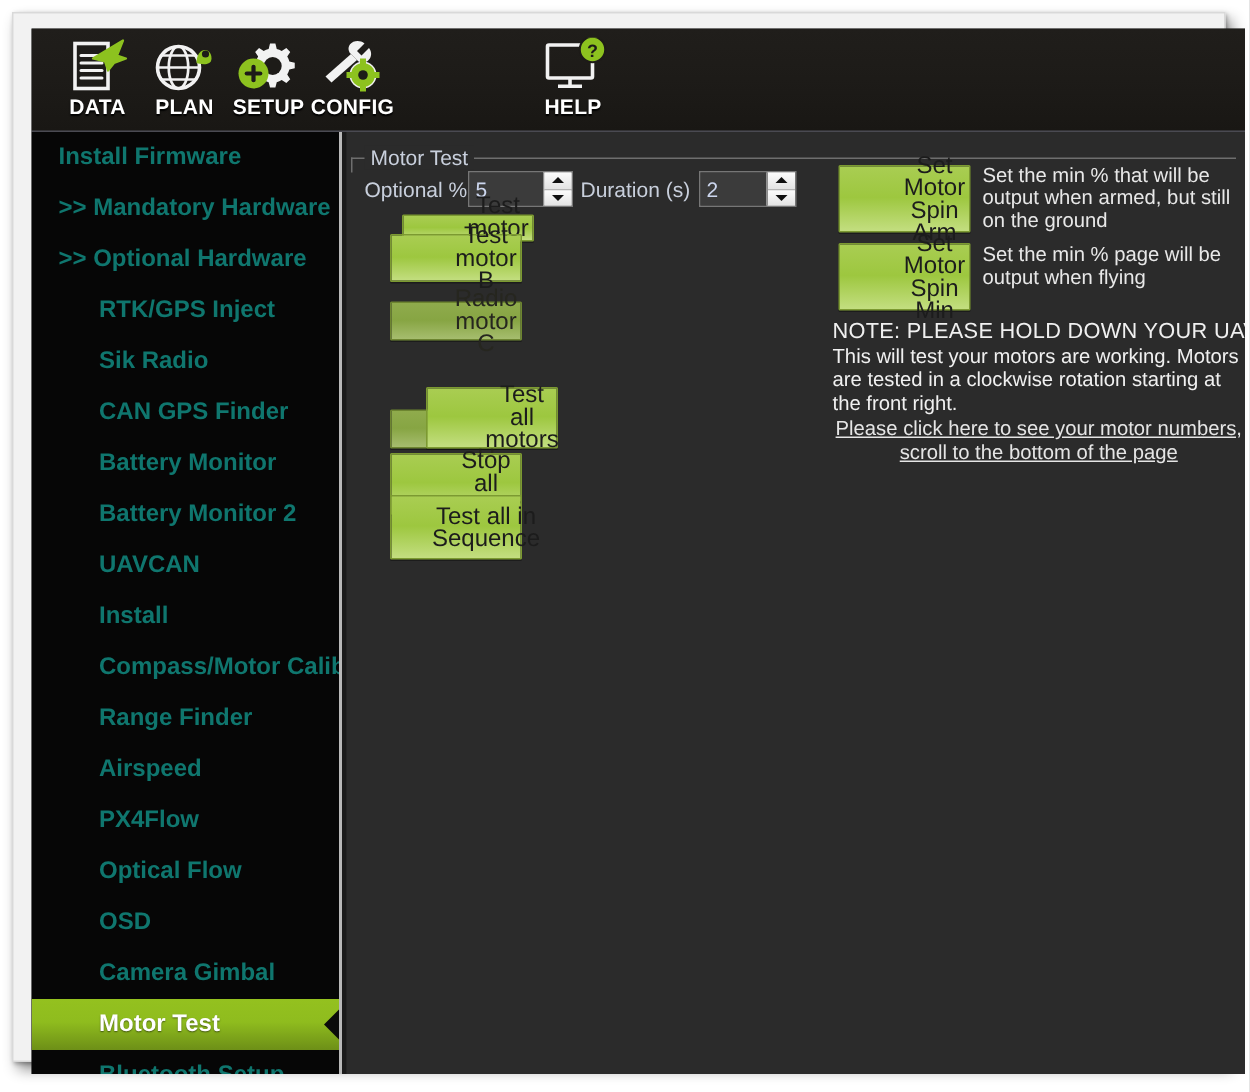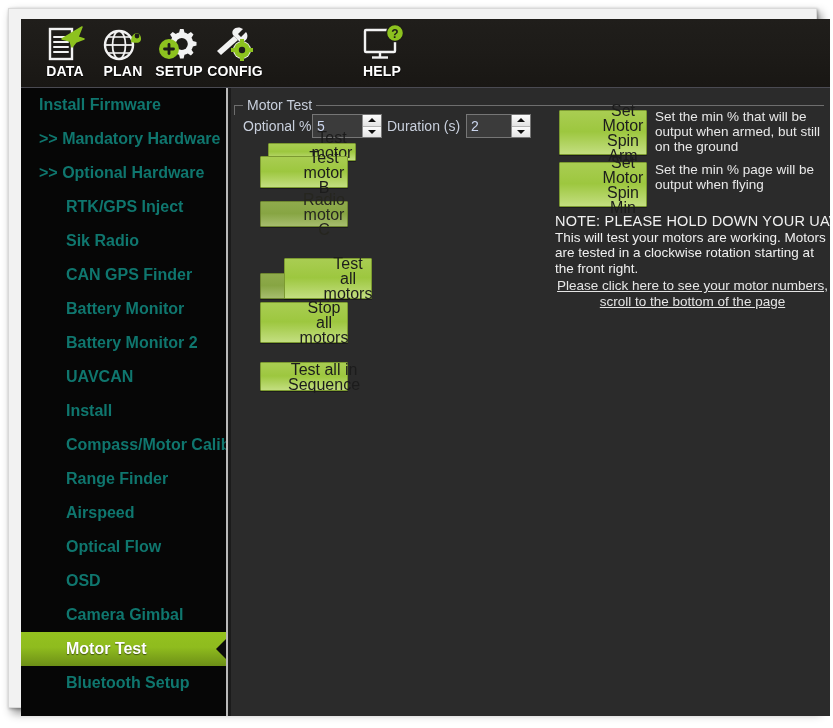--- a/index.html
+++ b/index.html
@@ -368,20 +368,21 @@
             <div class="nav-item lvl1"><span>RTK/GPS Inject</span></div>
             <div class="nav-item lvl1"><span>Sik Radio</span></div>
             <div class="nav-item lvl1"><span>CAN GPS Finder</span></div>
             <div class="nav-item lvl1"><span>Battery Monitor</span></div>
             <div class="nav-item lvl1"><span>Battery Monitor 2</span></div>
             <div class="nav-item lvl1"><span>UAVCAN</span></div>
             <div class="nav-item lvl1"><span>Install</span></div>
             <div class="nav-item lvl1"><span>Compass/Motor Calib</span></div>
             <div class="nav-item lvl1"><span>Range Finder</span></div>
             <div class="nav-item lvl1"><span>Airspeed</span></div>
+            <div class="nav-item lvl1"><span>PX4Flow</span></div>
             <div class="nav-item lvl1"><span>Optical Flow</span></div>
             <div class="nav-item lvl1"><span>OSD</span></div>
             <div class="nav-item lvl1"><span>Camera Gimbal</span></div>
             <div class="nav-item lvl1 selected"><span>Motor Test</span><span class="nav-arrow"></span></div>
             <div class="nav-item lvl1"><span>Bluetooth Setup</span></div>
           </div>
       </div>
       <div id="sidebar-divider"></div>
       <div id="sidebar-divider2"></div>
 
@@ -410,21 +411,21 @@
           </div>
 
           <div class="btn-green" style="left:34px; top:47px; width:88px; height:18px;">Test motor A</div>
           <div class="btn-green" style="left:26px; top:60px; width:88px; height:32px;">Test motor B</div>
           <div class="btn-green dim" style="left:26px; top:105px; width:88px; height:26px;">Radio motor C</div>
           <div class="btn-green dim" style="left:26px; top:133px; width:88px; height:26px;margin-top:44px;">Test motor D</div>
           <div class="btn-green" style="left:26px; top:162px; width:88px; height:41px; white-space:pre-line;margin-left:24px;">Test all
 motors</div>
           <div class="btn-green" style="left:26px; top:206px; width:88px; height:41px; white-space:pre-line;">Stop all
 motors</div>
-          <div class="btn-green" style="left:26px; top:266px; width:88px; height:29px; white-space:pre-line;">Test all in
+          <div class="btn-green" style="left:26px; top:234px; width:88px; height:43px; white-space:pre-line;">Test all in
 Sequence</div>
 
           <div class="btn-green" style="left:325px; top:14px; width:88px; height:45px; white-space:pre-line;">Set Motor
 Spin Arm</div>
           <div class="help-text" style="left:421px; top:13px; width:175px;">Set the min % that will be output when armed, but still on the ground</div>
 
           <div class="btn-green" style="left:325px; top:66px; width:88px; height:45px; white-space:pre-line;">Set Motor
 Spin Min</div>
           <div class="help-text" style="left:421px; top:66px; width:175px;">Set the min % page will be output when flying</div>
 

